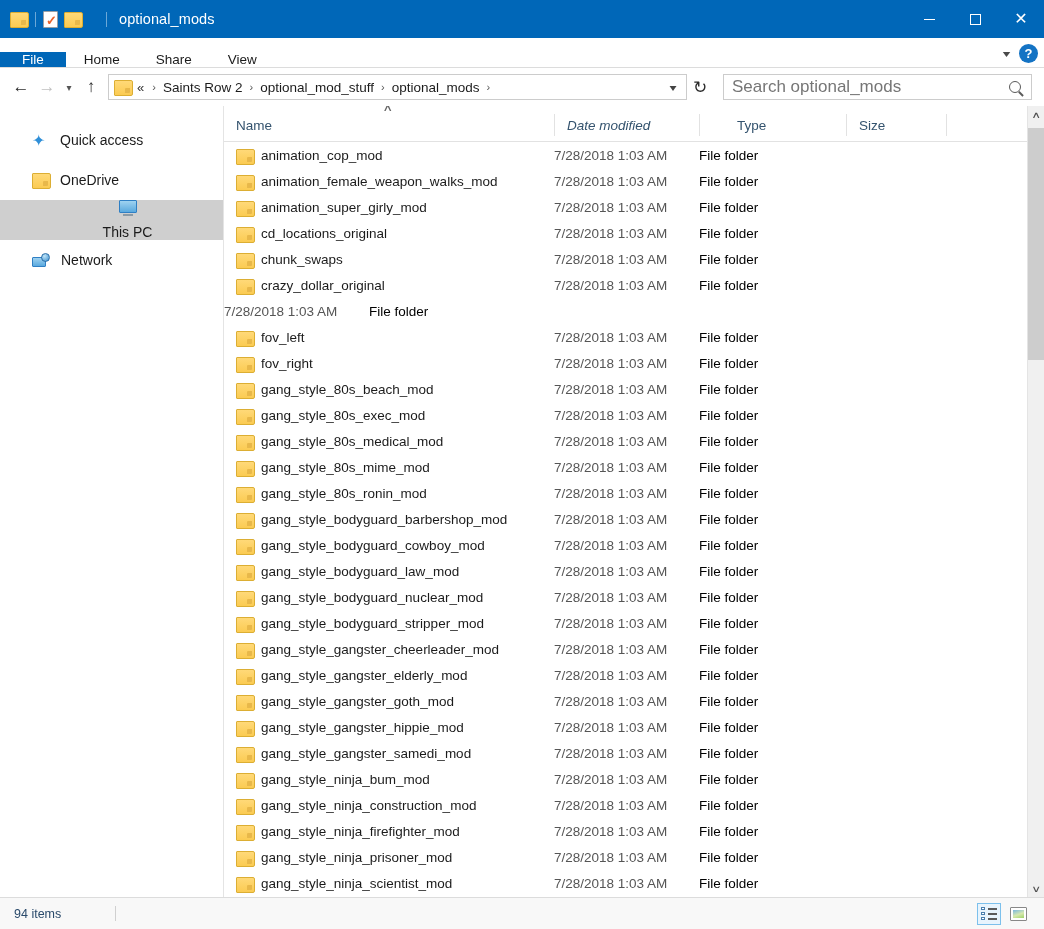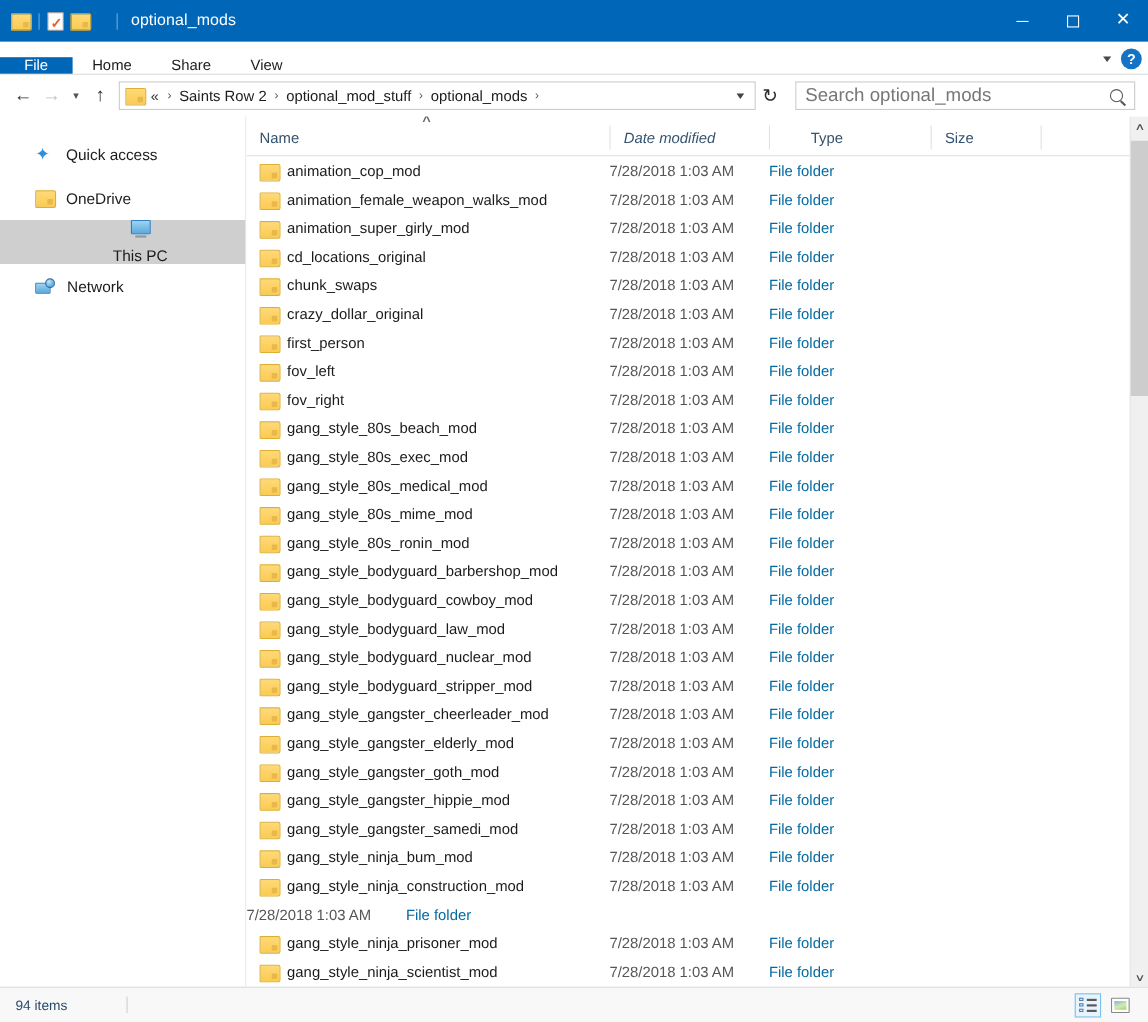--- a/index.html
+++ b/index.html
@@ -193,21 +193,21 @@
   .rows { position: relative; }
   .row {
     height: 26px; display: flex; align-items: center;
     font-size: 13.5px; color: #1b1b1b;
   }
   .cell-name {
     width: 330px; display: flex; align-items: flex-end; gap: 8px;
     padding-left: 12px; white-space: nowrap;
   }
   .cell-date { width: 145px; color: #555555; }
-  .cell-type { width: 147px; color: #0369a1; }
+  .cell-type { width: 147px; color: #000000; }
   .cell-size { width: 100px; }
 
   
   .vscroll {
     position: absolute; right: 0; top: 0; width: 17px; height: 100%;
     background: #f0f0f0; border-left: 1px solid #e4e4e4;
   }
   .vs-btn {
     height: 17px; display: flex; align-items: center; justify-content: center;
     font-size: 9px; color: #505050; background: #f0f0f0;
@@ -422,24 +422,20 @@
         <div class="row">
           <div class="cell-name">
             <span class="folder-ico"></span>
             <span>crazy_dollar_original</span>
           </div>
           <div class="cell-date">7/28/2018 1:03 AM</div>
           <div class="cell-type">File folder</div>
           <div class="cell-size"></div>
         </div>
         <div class="row">
-          <div class="cell-name">
-            <span class="folder-ico"></span>
-            <span>first_person</span>
-          </div>
           <div class="cell-date">7/28/2018 1:03 AM</div>
           <div class="cell-type">File folder</div>
           <div class="cell-size"></div>
         </div>
         <div class="row">
           <div class="cell-name">
             <span class="folder-ico"></span>
             <span>fov_left</span>
           </div>
           <div class="cell-date">7/28/2018 1:03 AM</div>
@@ -602,20 +598,24 @@
         <div class="row">
           <div class="cell-name">
             <span class="folder-ico"></span>
             <span>gang_style_ninja_construction_mod</span>
           </div>
           <div class="cell-date">7/28/2018 1:03 AM</div>
           <div class="cell-type">File folder</div>
           <div class="cell-size"></div>
         </div>
         <div class="row">
+          <div class="cell-name">
+            <span class="folder-ico"></span>
+            <span>gang_style_ninja_firefighter_mod</span>
+          </div>
           <div class="cell-date">7/28/2018 1:03 AM</div>
           <div class="cell-type">File folder</div>
           <div class="cell-size"></div>
         </div>
         <div class="row">
           <div class="cell-name">
             <span class="folder-ico"></span>
             <span>gang_style_ninja_prisoner_mod</span>
           </div>
           <div class="cell-date">7/28/2018 1:03 AM</div>

